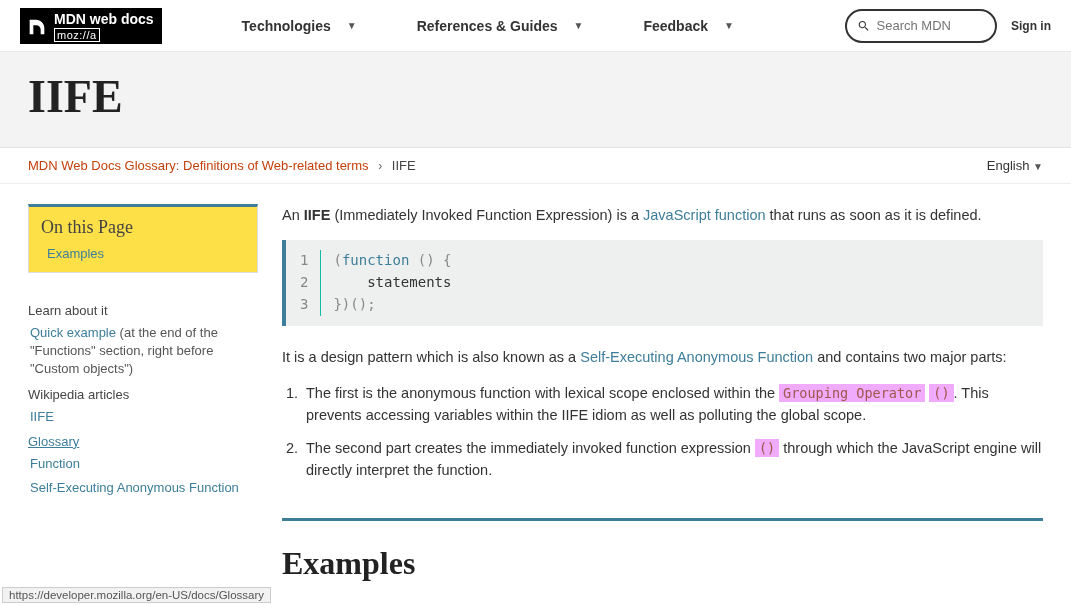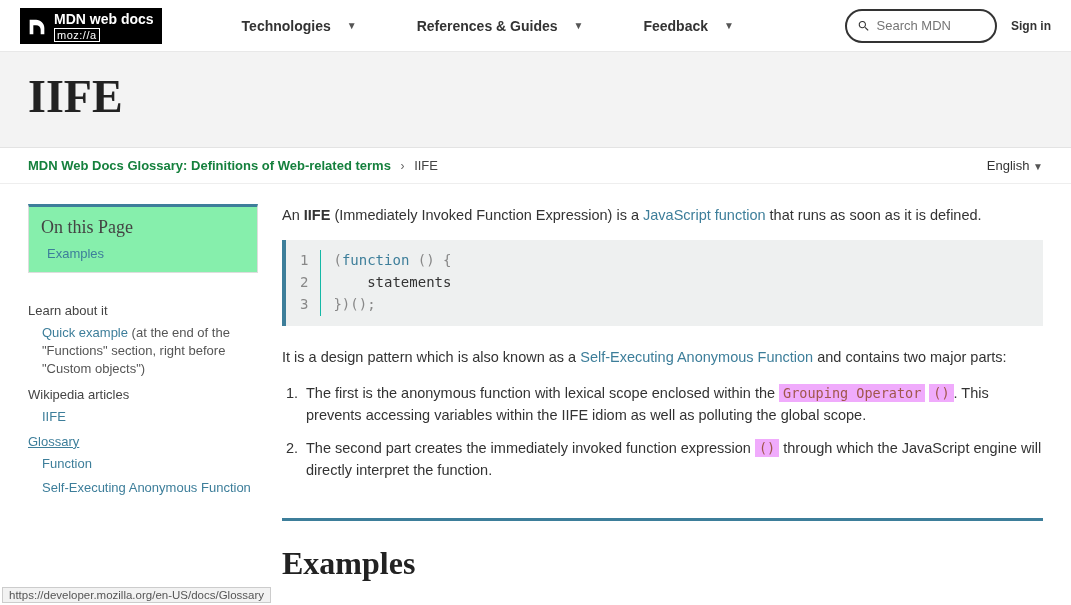--- a/index.html
+++ b/index.html
@@ -87,51 +87,51 @@
   }
   
   .crumb-row {
     display: flex;
     align-items: center;
     justify-content: space-between;
     padding: 10px 28px;
     border-bottom: 1px solid #eee;
     font-size: 13px;
   }
-  .crumbs a { color: #15803d; text-decoration: none; font-weight: bold; }
+  .crumbs a { color: #c2410c; text-decoration: none; }
   .crumbs .sep { margin: 0 6px; color: #666; font-size: 12px; }
   .crumbs .current { color: #444; }
   .lang { font-size: 13px; color: #333; cursor: pointer; }
   
   .layout { display: flex; padding: 20px 28px 0; gap: 24px; align-items: flex-start; }
   aside { width: 230px; flex-shrink: 0; }
   .toc-box {
     border: 1px solid #ddd;
     border-top: 3px solid #3d7e9a;
     padding: 10px 12px;
     margin-bottom: 30px;
-    background: #86efac;
+    background: #fde047;
   }
   .toc-box h2 {
     font-family: Georgia, serif;
     font-size: 18px;
     font-weight: 400;
     color: #444;
     margin-bottom: 6px;
   }
   .toc-box a { font-size: 13px; color: #3d7e9a; text-decoration: none; margin-left: 6px; }
   .related h2 {
     font-family: Georgia, serif;
     font-size: 20px;
     font-weight: 400;
     color: #333;
     margin-bottom: 8px;
   }
   .rel-h { font-size: 13px; color: #444; margin: 8px 0 4px; }
-  .rel-item { font-size: 13px; margin: 6px 0 6px 14px; line-height: 1.4; }
+  .rel-item { font-size: 13px; margin: 6px 0 6px 2px; line-height: 1.4; }
   .rel-item a { color: #3d7e9a; text-decoration: none; }
   .rel-note { color: #555; }
   
   article { flex: 1; font-size: 14.5px; color: #333; line-height: 1.55; }
   article p { margin: 0 0 14px; }
   article a { color: #3d7e9a; text-decoration: none; }
   pre.code {
     background: #eef0f0;
     border-left: 4px solid #3d7e9a;
     padding: 10px 14px;

